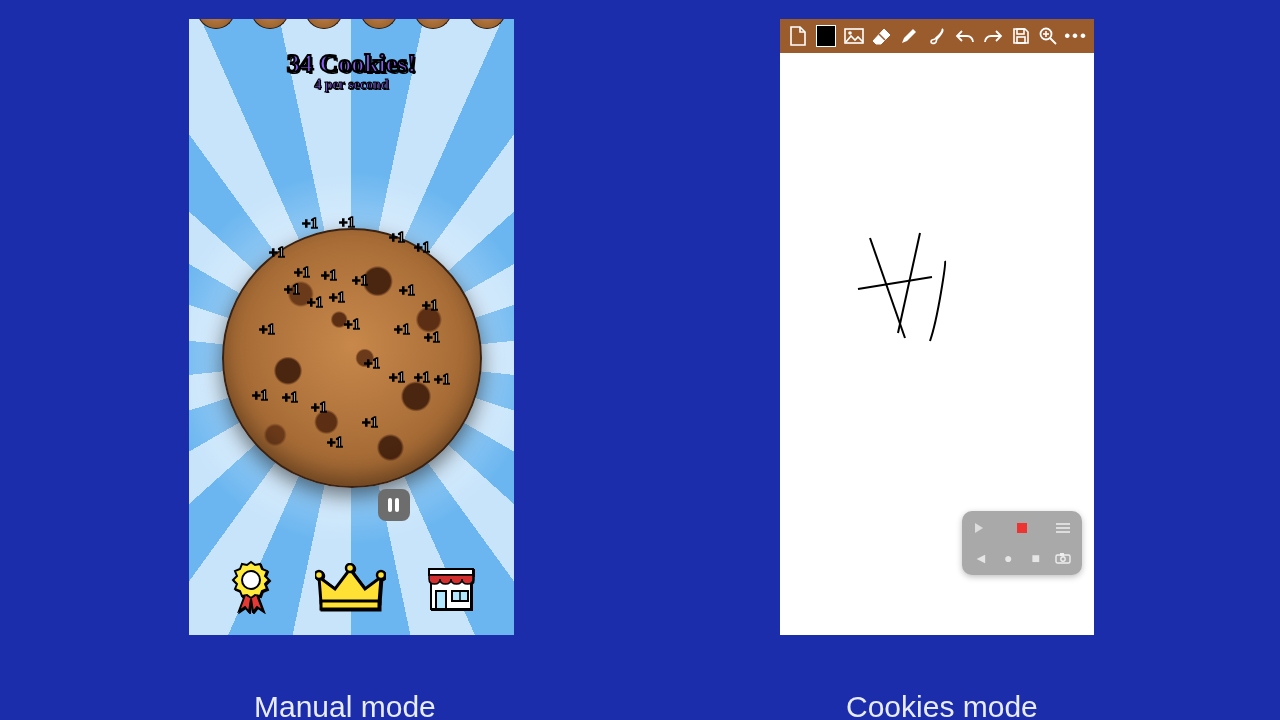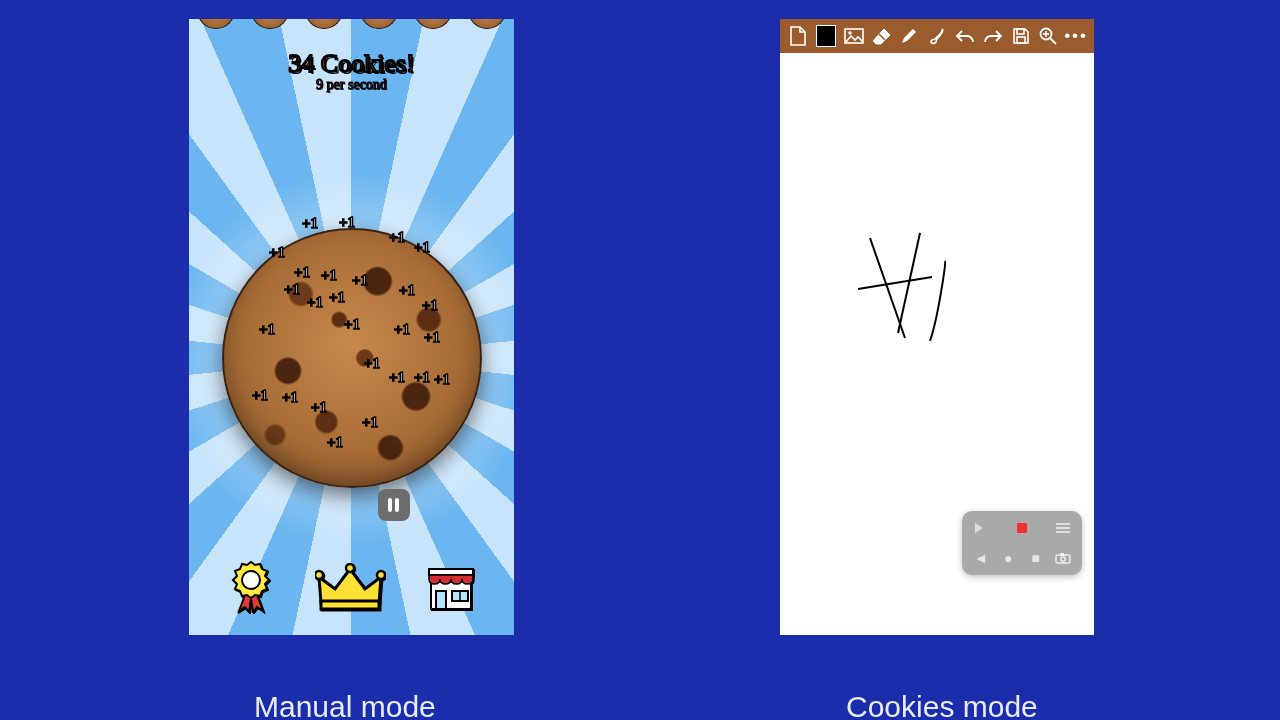--- a/index.html
+++ b/index.html
@@ -29,23 +29,23 @@
   }
   .sunglow {
     position: absolute; left:50%; top:55%; width:480px; height:480px;
     transform: translate(-50%,-50%);
     background: radial-gradient(circle,#ffffff 0%,rgba(255,255,255,.6) 18%,rgba(255,255,255,0) 55%);
     pointer-events:none;
   }
   .cookie-header {
     position: absolute; top: 30px; left:0; right:0;
     text-align:center;
-    color:#ef4444;
+    color:#8b5cf6;
     font-family: "Comic Sans MS","Marker Felt",cursive;
-    font-weight: normal;
+    font-weight: bold;
   }
   .cookie-title {
     font-size: 26px;
     -webkit-text-stroke: 2px #000;
     text-shadow: 2px 2px 0 #000;
   }
   .cookie-sub {
     font-size: 14px;
     -webkit-text-stroke: 1px #000;
     text-shadow: 1px 1px 0 #000;
@@ -174,21 +174,21 @@
   <div class="cookie-row">
     <span></span>
       <span></span>
       <span></span>
       <span></span>
       <span></span>
       <span></span>
   </div>
   <div class="cookie-header">
     <div class="cookie-title">34 Cookies!</div>
-    <div class="cookie-sub">9 per second</div>
+    <div class="cookie-sub">4 per second</div>
   </div>
   <div class="the-cookie"></div>
   <div id="floaters">
       <span class="plusone" style="left: 113px; top: 196px;">+1</span>
       <span class="plusone" style="left: 150px; top: 195px;">+1</span>
       <span class="plusone" style="left: 200px; top: 210px;">+1</span>
       <span class="plusone" style="left: 225px; top: 220px;">+1</span>
       <span class="plusone" style="left: 80px; top: 225px;">+1</span>
       <span class="plusone" style="left: 105px; top: 245px;">+1</span>
       <span class="plusone" style="left: 132px; top: 248px;">+1</span>

